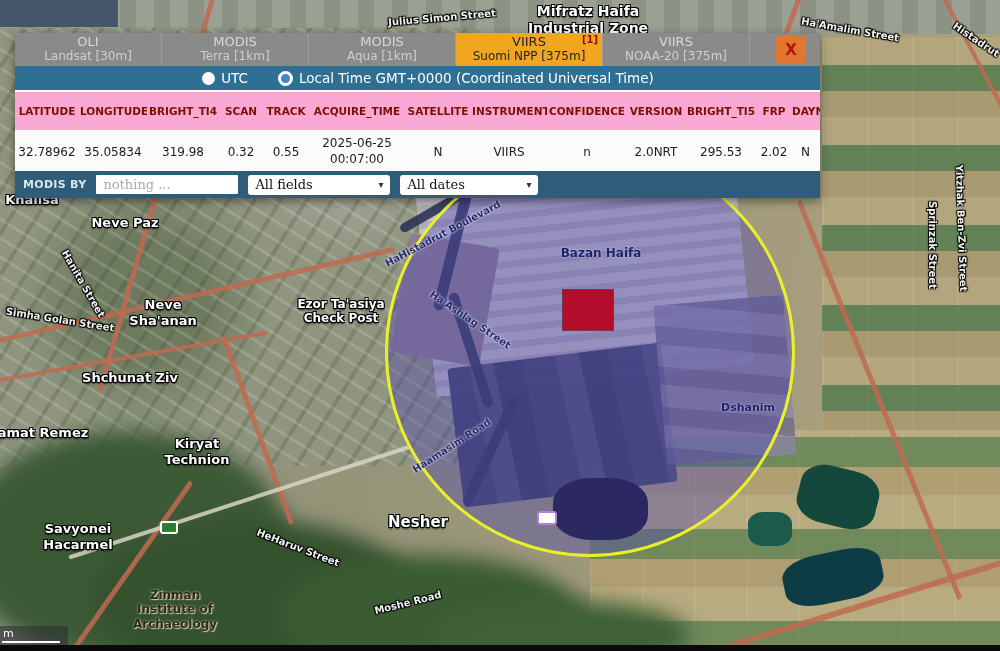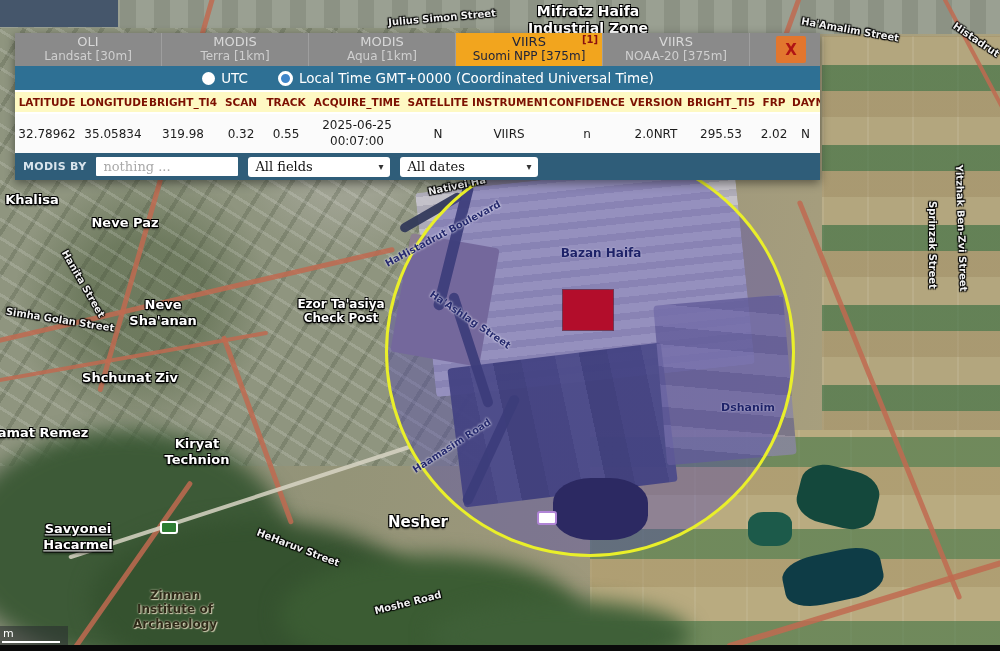--- a/index.html
+++ b/index.html
@@ -80,22 +80,22 @@
   .tab-end{width:13px;background:#8a8a8a;}
 
   .timebar{height:24px;background:#2e7094;display:flex;align-items:center;justify-content:center;
     gap:9px;color:#fff;font-size:13.5px;}
   .timebar label{display:flex;align-items:center;gap:6px;cursor:pointer;padding-left:21px;}
   .radio{width:13px;height:13px;border-radius:50%;display:inline-block;}
   .radio.filled{background:#fff;}
   .radio.ring{background:#3f86c9;border:3px solid #fff;width:9px;height:9px;box-sizing:content-box;}
 
   .grid{display:grid;grid-template-columns:64px 68px 72px 44px 46px 96px 66px 76px 80px 58px 72px 34px 29px;}
-  .th{background:#fef9c3;color:#7c1000;font-size:10.5px;font-weight:bold;text-align:center;
-    padding:4px 1px;border-top:2px solid #fff;border-bottom:2px solid #fff;white-space:nowrap;overflow:hidden;}
+  .th{background:#f9a8d4;color:#7c1000;font-size:10.5px;font-weight:bold;text-align:center;
+    padding:13px 1px;border-top:2px solid #fff;border-bottom:2px solid #fff;white-space:nowrap;overflow:hidden;}
   .td{background:#fbfbfb;color:#1c1c1c;font-size:12px;text-align:center;padding:4px 1px;
     display:flex;flex-direction:column;justify-content:center;min-height:36px;box-sizing:border-box;overflow:hidden;}
   .td div{line-height:1.3;}
 
   .filterbar{height:27px;background:#2f5d79;display:flex;align-items:center;gap:10px;padding:0 8px;}
   .filterbar .flabel{font-size:11px;font-weight:bold;color:#d8e4ec;letter-spacing:.3px;white-space:nowrap;}
   .filterbar input{width:128px;height:17px;border:none;border-radius:1px;padding:1px 7px;
     font-family:"DejaVu Serif",serif;font-size:13px;color:#333;}
   .filterbar input::placeholder{color:#a9a9a9;}
   .sel{width:142px;height:20px;background:#fff;border-radius:3px;display:flex;align-items:center;
@@ -167,21 +167,21 @@
         <span class="ml road" style="left: 83px; top: 284px; --r: 60deg;">Hanita Street</span>
         <span class="ml road" style="left: 60px; top: 320px; --r: 9deg;">Simha Golan Street</span>
         <span class="ml place" style="left: 163px; top: 313px; --r: 0deg;">Neve
 Sha'anan</span>
         <span class="ml place" style="left: 341px; top: 311px; --r: 0deg; font-size: 12px;">Ezor Ta'asiya
 Check Post</span>
         <span class="ml place" style="left: 130px; top: 378px; --r: 0deg;">Shchunat Ziv</span>
         <span class="ml place" style="left: 38px; top: 433px; --r: 0deg;">Ramat Remez</span>
         <span class="ml place" style="left: 197px; top: 452px; --r: 0deg;">Kiryat
 Technion</span>
-        <span class="ml place" style="left: 78px; top: 537px; text-decoration: underline; --r: 0deg;">Savyonei
+        <span class="ml place" style="left: 78px; top: 537px; --r: 0deg;">Savyonei
 Hacarmel</span>
         <span class="ml road" style="left: 298px; top: 548px; --r: 21deg;">HeHaruv Street</span>
         <span class="ml place" style="left: 418px; top: 522px; --r: 0deg; font-size: 15px;">Nesher</span>
         <span class="ml road" style="left: 408px; top: 603px; --r: -14deg;">Moshe Road</span>
         <span class="ml dark-place" style="left: 175px; top: 610px; --r: 0deg;">Zinman
 Institute of
 Archaeology</span>
         <span class="ml road" style="left: 457px; top: 186px; --r: -12deg;">Nativei Ha</span>
         <span class="ml navy-road" style="left: 443px; top: 234px; --r: -28deg;">HaHistadrut Boulevard</span>
         <span class="ml navy-road" style="left: 470px; top: 320px; --r: 34deg;">Ha'Ashlag Street</span>

